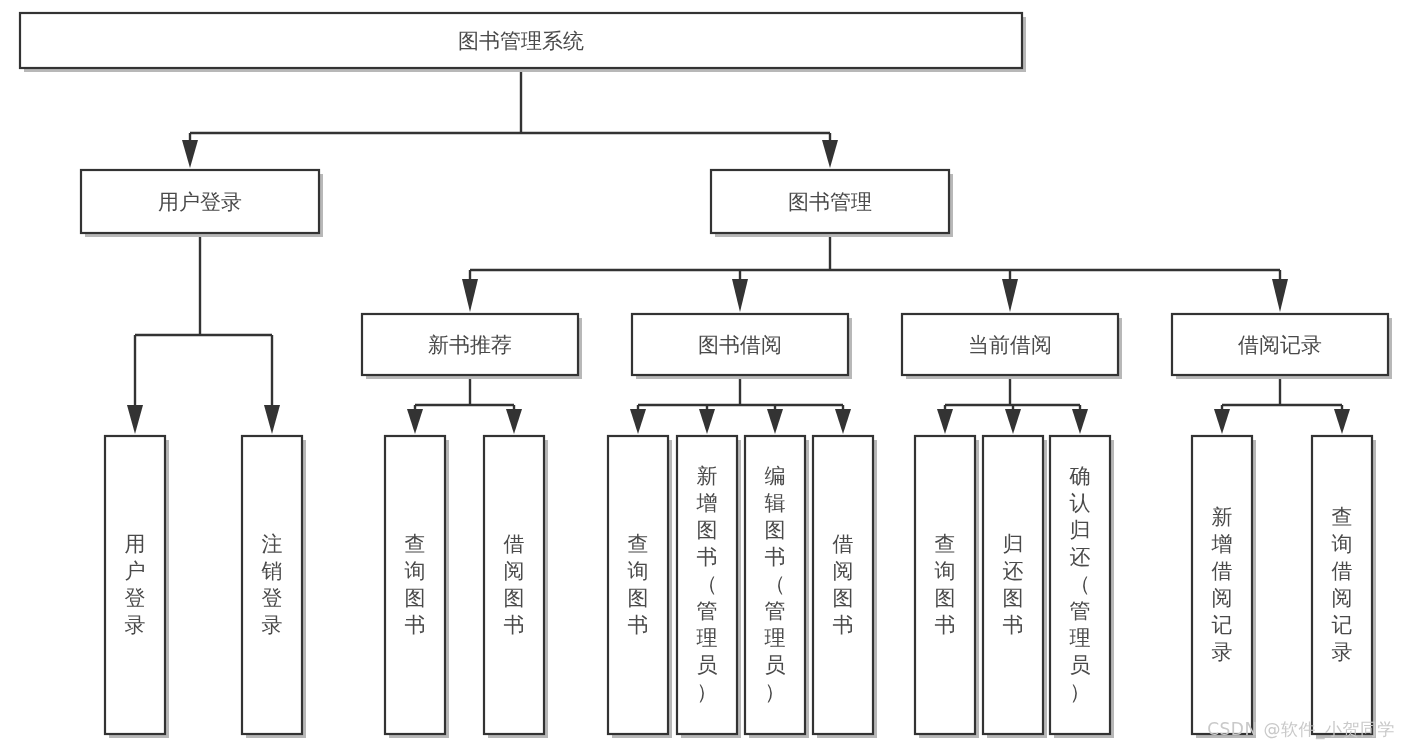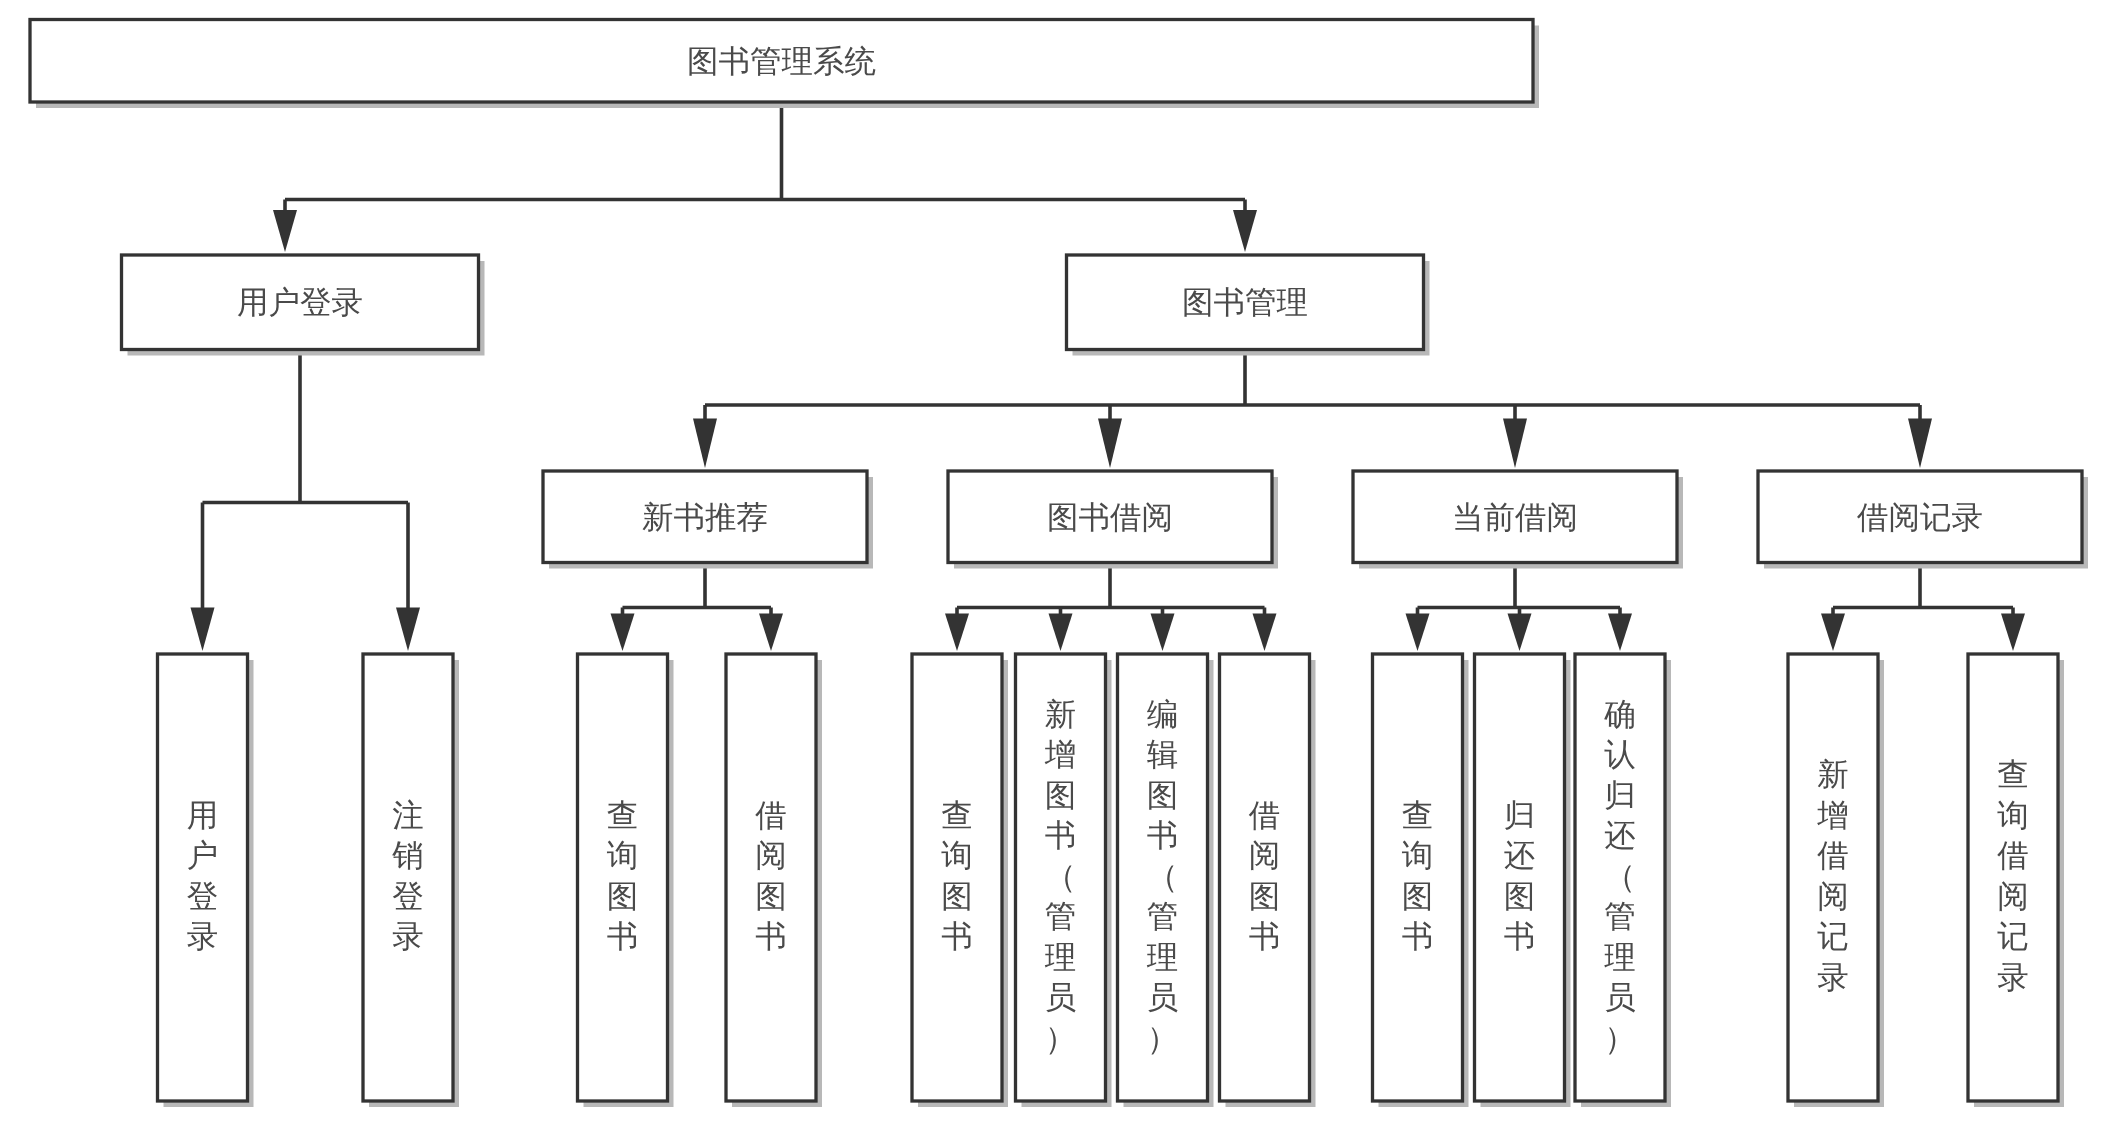--- a/index.html
+++ b/index.html
@@ -257,13 +257,14 @@
         </g>
         <g>
           <rect x="1316" y="440" width="60" height="298" class="node-shadow"></rect>
           <rect x="1312" y="436" width="60" height="298" class="node-box"></rect>
           <text class="node-label-v" x="1342" y="523.5"><tspan x="1342" dy="0">查</tspan><tspan x="1342" dy="27">询</tspan><tspan x="1342" dy="27">借</tspan><tspan x="1342" dy="27">阅</tspan><tspan x="1342" dy="27">记</tspan><tspan x="1342" dy="27">录</tspan></text>
         </g>
       </g>
 
   </svg>
 
+  <div class="watermark">CSDN @软件_小贺同学</div>
 </div>
 
 </body></html>

